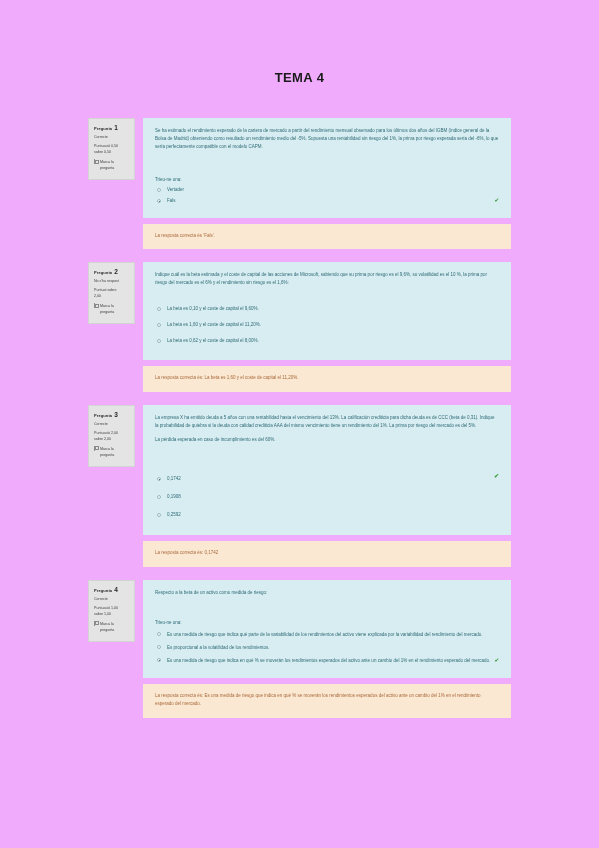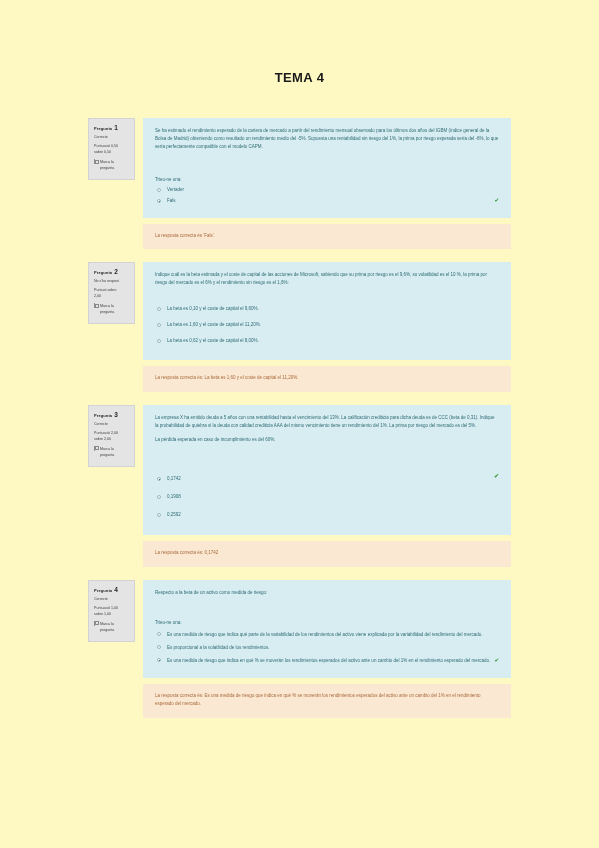--- a/index.html
+++ b/index.html
@@ -11,21 +11,21 @@
     width: 599px;
     height: 848px;
     font-family: "Liberation Sans", sans-serif;
     color: #333333;
     position: relative;
     overflow: hidden;
   }
   .page {
     width: 599px;
     height: 848px;
-    background: #fef9c3;
+    background: #f0abfc;
     box-sizing: border-box;
   }
   .page-title {
     text-align: center;
     font-size: 13px;
     font-weight: bold;
     color: #1a1a1a;
     letter-spacing: 0.4px;
     padding-top: 70px;
     padding-bottom: 0;

